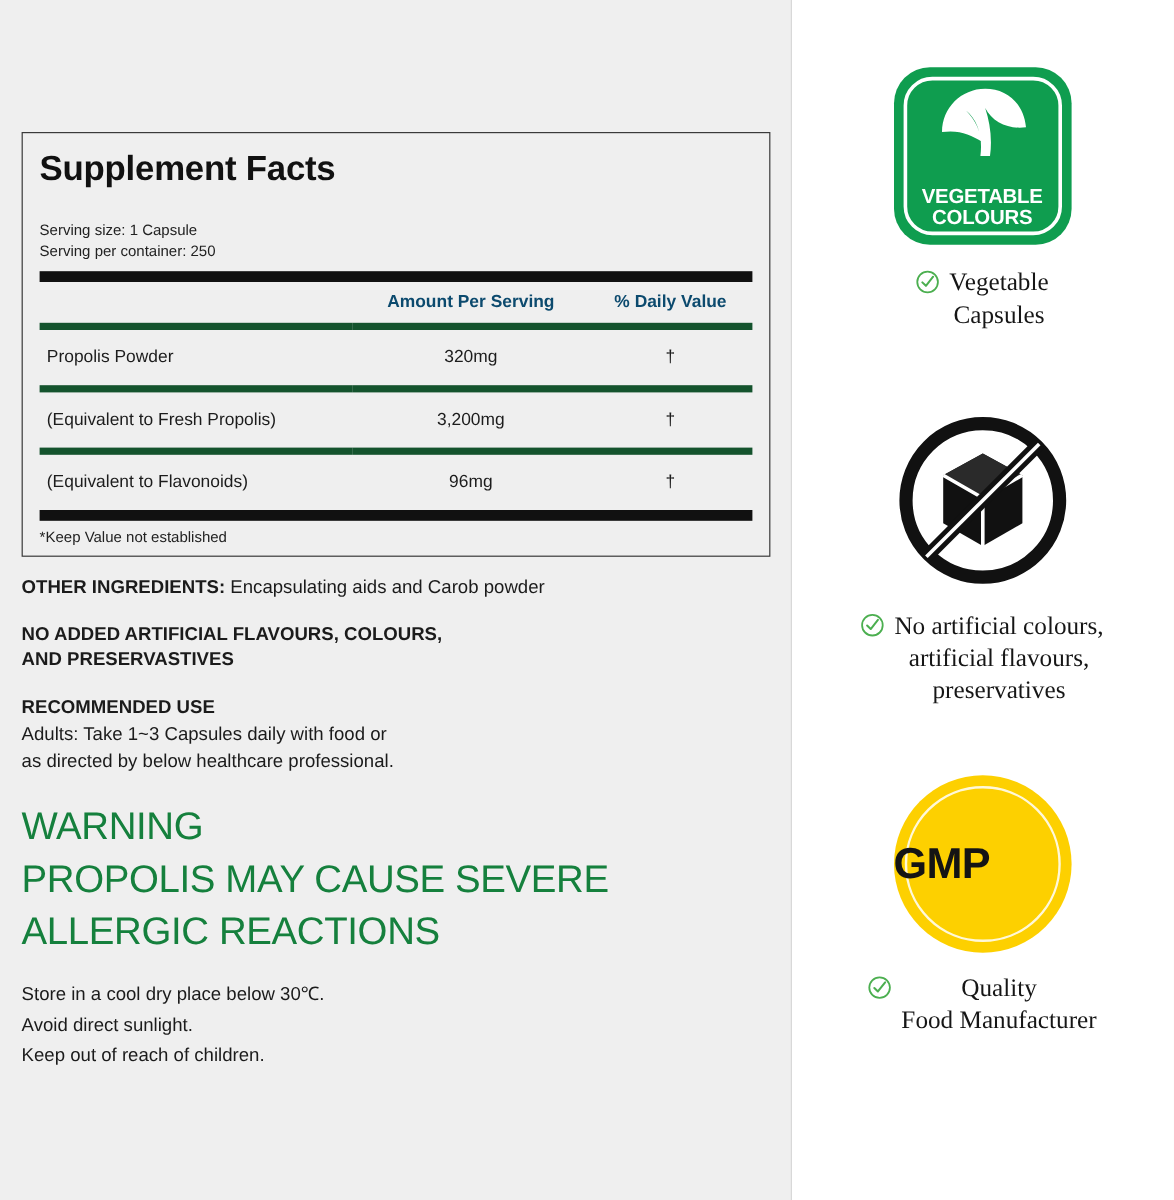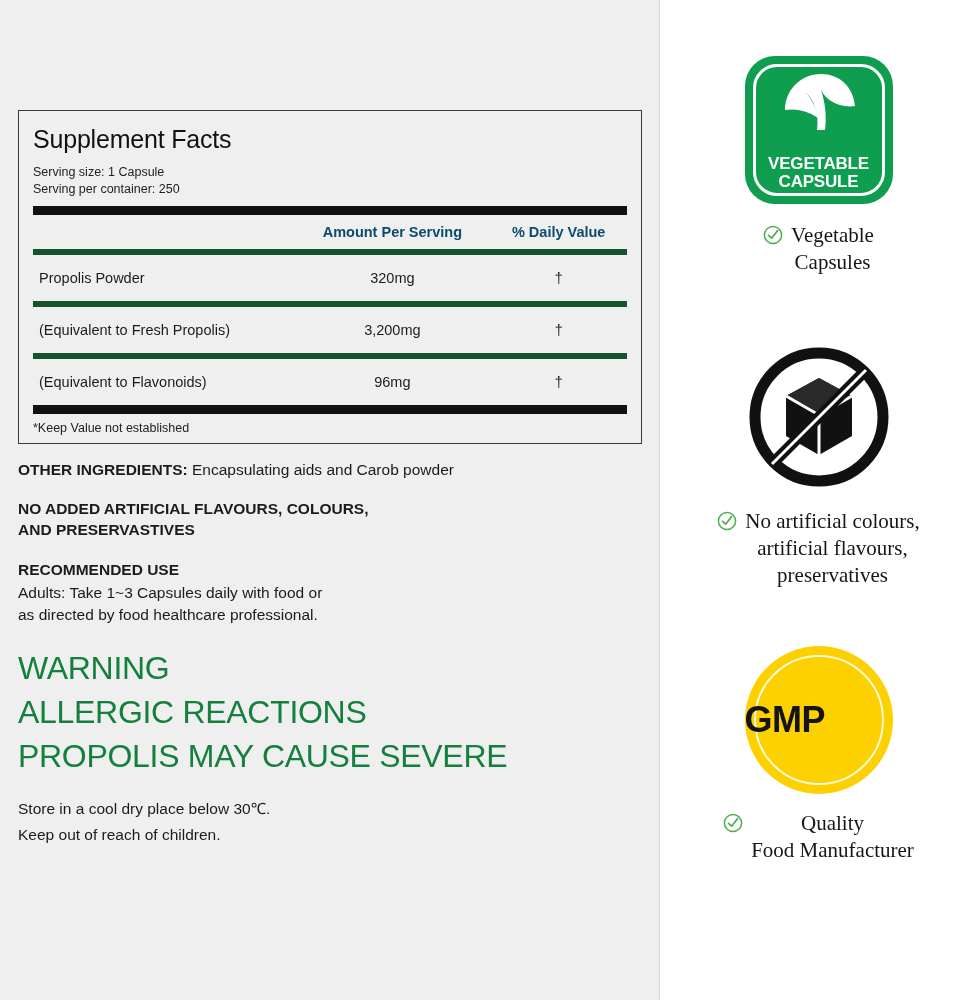--- a/index.html
+++ b/index.html
@@ -35,24 +35,24 @@
   }
 
   
   .sf-box {
     border: 1px solid #3a3a3a;
     background: #efefef;
     padding: 14px 14px 8px 14px;
     margin-top: 100px;
   }
   .sf-title {
-    font-size: 25px;
-    font-weight: normal;
+    font-size: 29px;
+    font-weight: bold;
     letter-spacing: -0.2px;
-    margin-bottom: 10px;
+    margin-bottom: 26px;
     color: #111;
   }
   .sf-serving {
     font-size: 12.5px;
     line-height: 1.32;
     color: #222;
     margin-bottom: 9px;
   }
   .rule-thick {
     height: 9px;
@@ -275,51 +275,52 @@
       </div>
 
       <div class="noadded">
         <div>NO ADDED ARTIFICIAL FLAVOURS, COLOURS,</div>
         <div>AND PRESERVASTIVES</div>
       </div>
 
       <div class="rec-head">RECOMMENDED USE</div>
       <div class="rec-body">
         <div>Adults: Take 1~3 Capsules daily with food or</div>
-        <div>as directed by food healthcare professional.</div>
+        <div>as directed by below healthcare professional.</div>
       </div>
 
       <div class="warning">
         <div>WARNING</div>
+        <div>PROPOLIS MAY CAUSE SEVERE</div>
         <div>ALLERGIC REACTIONS</div>
-        <div>PROPOLIS MAY CAUSE SEVERE</div>
       </div>
 
       <div class="storage">
         <div>Store in a cool dry place below 30℃.</div>
+        <div>Avoid direct sunlight.</div>
         <div>Keep out of reach of children.</div>
       </div>
 
     </div>
   </div>
 
   <div class="right-panel">
 
     <div class="badge-group veg-badge">
       <div class="veg-shield">
         <div class="veg-inner"></div>
         <div class="veg-leaf">
           <svg width="76" height="62" viewBox="0 0 76 62" aria-hidden="true">
             <path d="M40 2 C58 2 72 14 74 34 C60 36 46 30 40 18 C44 30 46 44 44 58 L36 58 C38 42 34 28 24 20 C32 28 36 38 37 46 C28 40 18 36 4 38 C4 18 20 2 40 2 Z" fill="#ffffff"></path>
             <path d="M40 6 C54 6 66 16 69 31 C57 32 46 27 41 17 C36 27 33 40 32 50 C24 42 16 38 8 37 C10 20 24 6 40 6 Z" fill="#0f9d4f" opacity="0.0"></path>
           </svg>
         </div>
         <div class="veg-text">
           <span class="cap-line">VEGETABLE</span>
-          <span class="cap-line veg-cap-line">CAPSULE</span>
+          <span class="cap-line veg-cap-line">COLOURS</span>
         </div>
       </div>
 
       <div class="badge-caption cap-veg">
         <span class="check">
           <svg width="20" height="20" viewBox="0 0 20 20" aria-hidden="true">
             <circle cx="10" cy="10" r="8.6" fill="none" stroke="#4caf50" stroke-width="1.5"></circle>
             <path d="M5.6 10.3 L8.6 13.2 L14.6 5.6" fill="none" stroke="#4caf50" stroke-width="1.7" stroke-linecap="round" stroke-linejoin="round"></path>
           </svg>
         </span>

